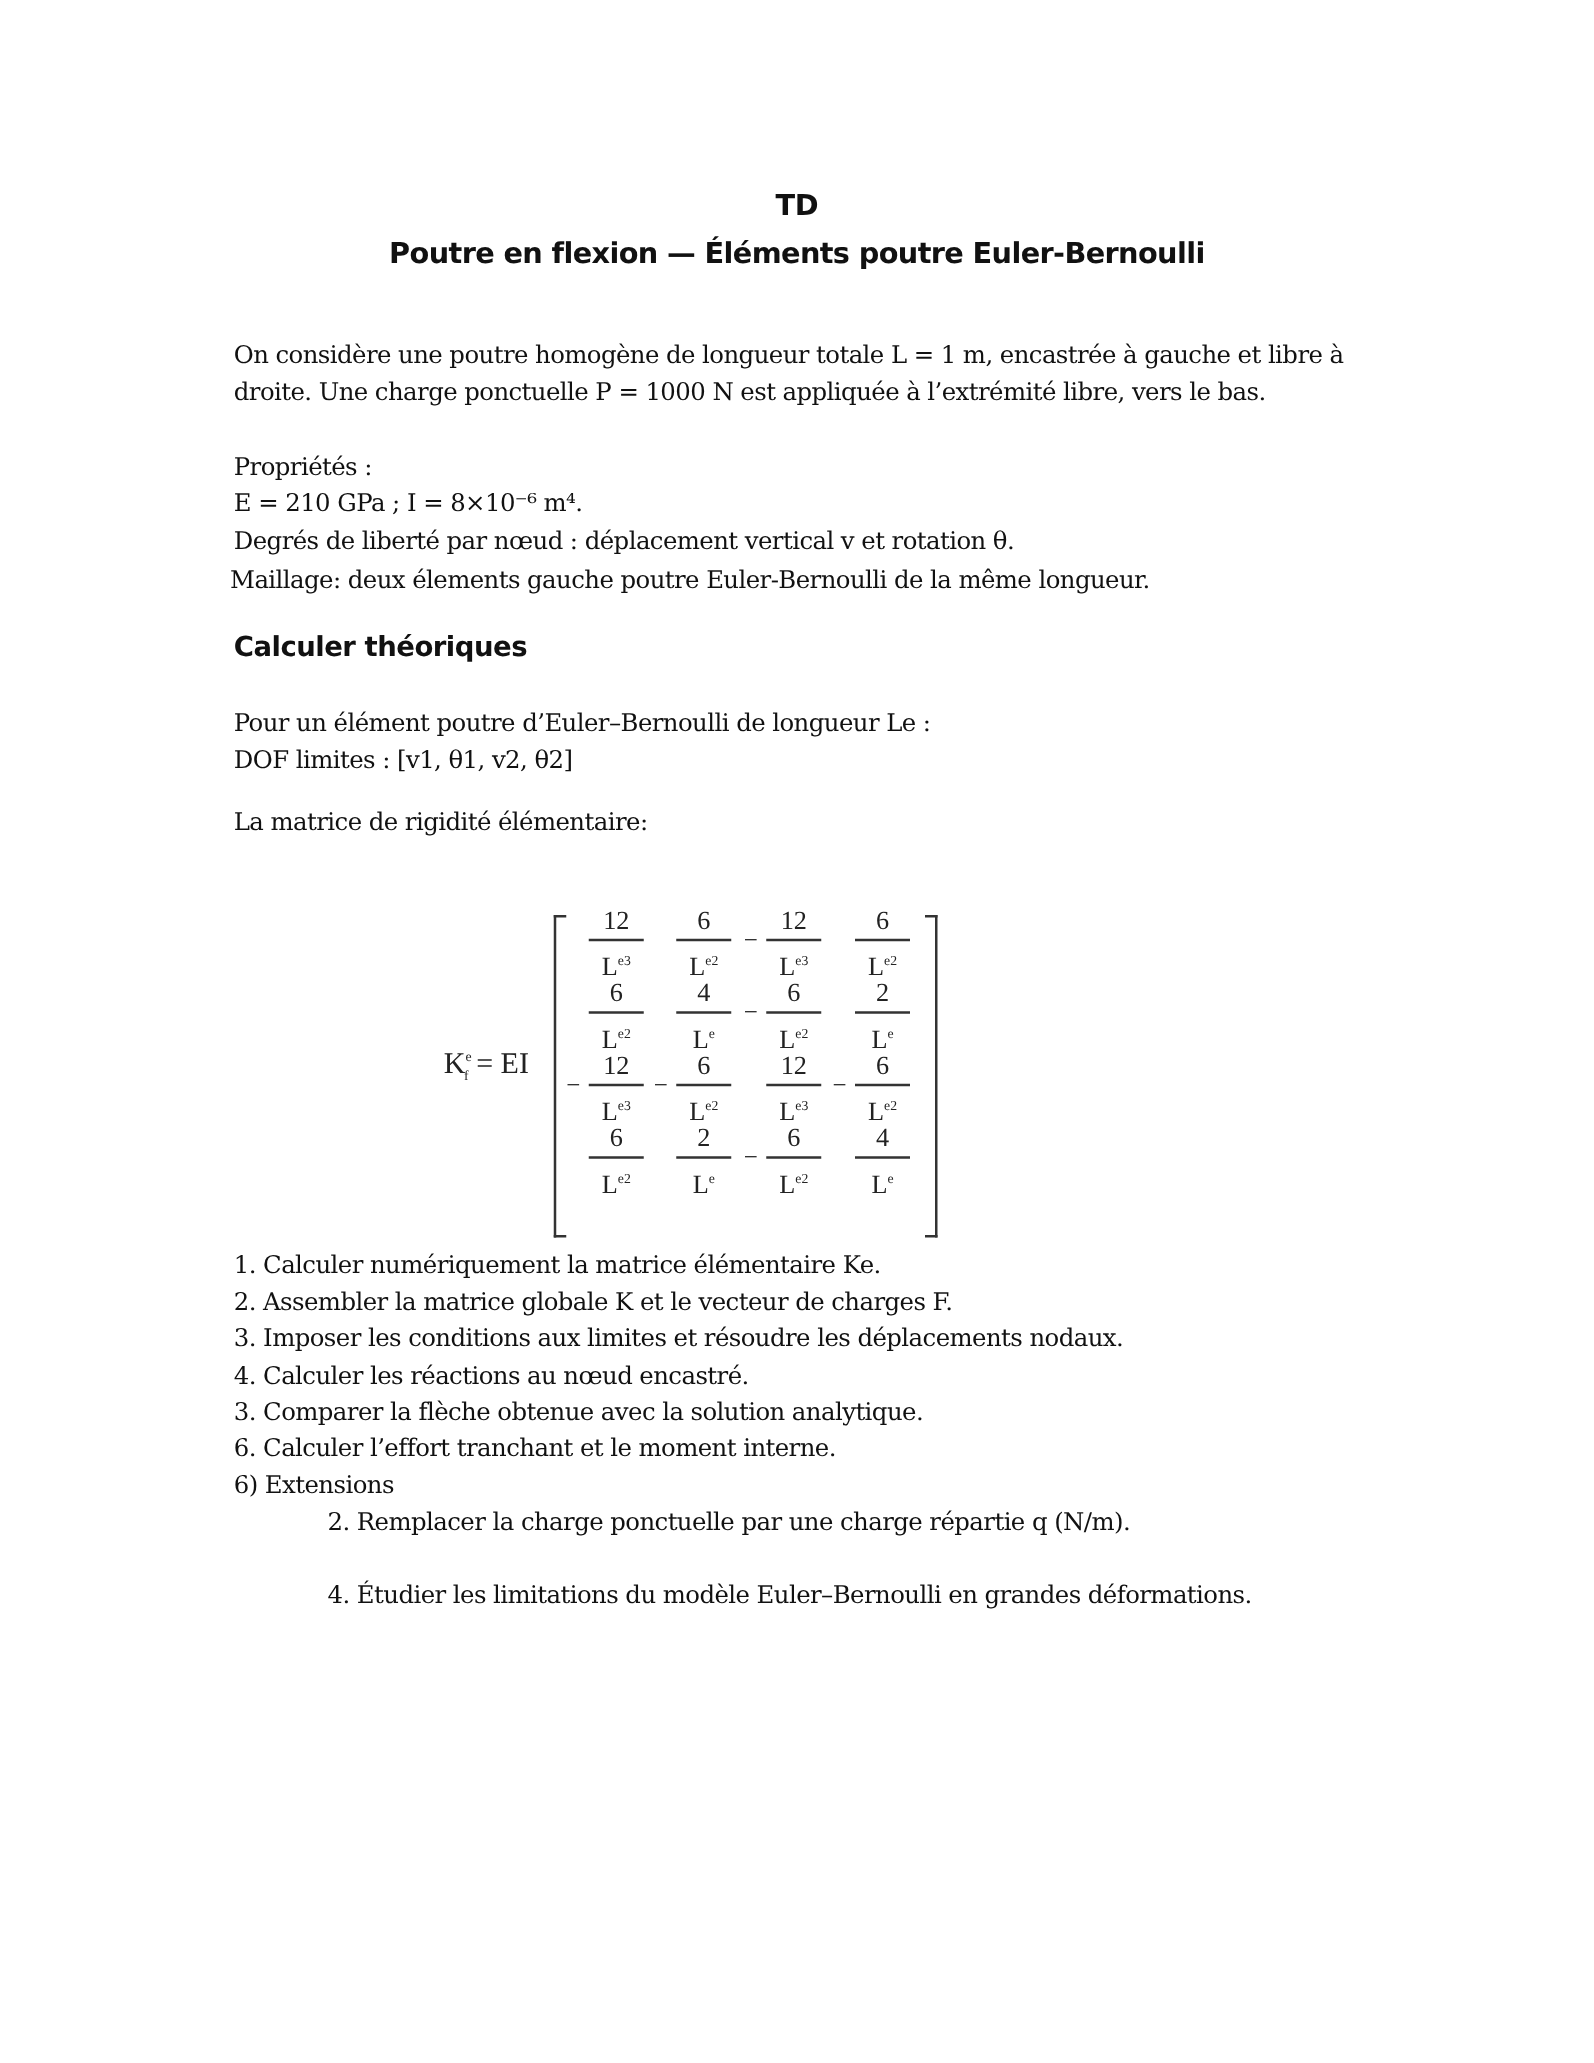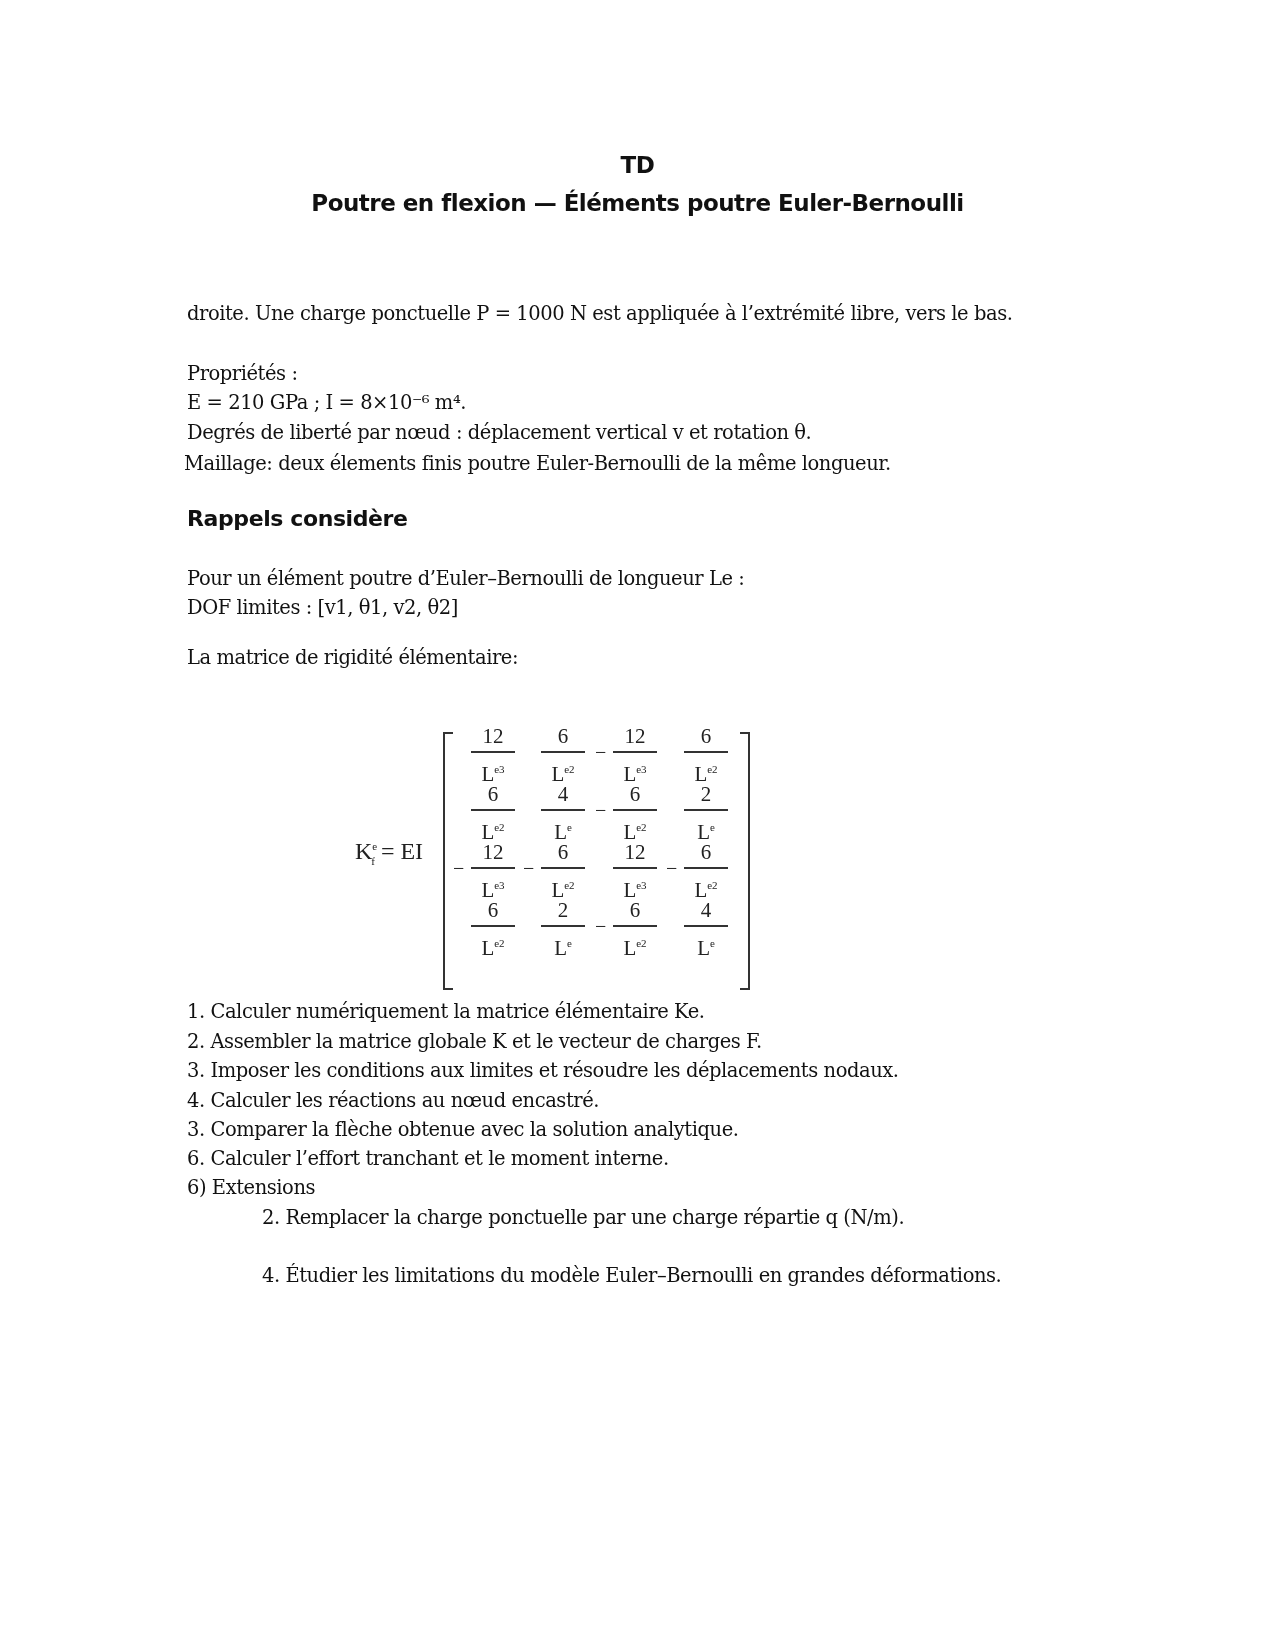--- a/index.html
+++ b/index.html
@@ -30,28 +30,29 @@
   .minus { position: absolute; left: 0; top: 17px; font-size: 20px; }
 </style>
 </head>
 <body>
 
 <div class="page">
 
   <div class="title-block t1 sans">TD</div>
   <div class="title-block t2 sans">Poutre en flexion — Éléments poutre Euler-Bernoulli</div>
 
+  <div class="line serif" style="top:272px">On considère une poutre homogène de longueur totale L = 1 m, encastrée à gauche et libre à</div>
   <div class="line serif" style="top:302px">droite. Une charge ponctuelle P = 1000 N est appliquée à l’extrémité libre, vers le bas.</div>
 
   <div class="line serif" style="top:362px">Propriétés :</div>
   <div class="line serif" style="top:391px">E = 210 GPa ; I = 8×10⁻⁶ m⁴.</div>
   <div class="line serif" style="top:421px">Degrés de liberté par nœud : déplacement vertical v et rotation θ.</div>
-  <div class="line serif" style="top:452px; left:184px">Maillage: deux élements finis poutre Euler-Bernoulli de la même longueur.</div>
+  <div class="line serif" style="top:452px; left:184px">Maillage: deux élements gauche poutre Euler-Bernoulli de la même longueur.</div>
 
-  <div class="heading sans" style="top:506px">Rappels considère</div>
+  <div class="heading sans" style="top:506px">Calculer théoriques</div>
 
   <div class="line serif" style="top:567px">Pour un élément poutre d’Euler–Bernoulli de longueur Le :</div>
   <div class="line serif" style="top:596px">DOF limites : [v1, θ1, v2, θ2]</div>
   <div class="line serif" style="top:646px">La matrice de rigidité élémentaire:</div>
 
   <div class="matrix-fig">
     <div class="lhs"><span>K</span><sup>e</sup><sub style="margin-left:-6px">f</sub><span> = EI</span></div>
     <div class="bracket bl"></div>
     <div class="bracket br"></div>
     <div id="matrix-cells">

